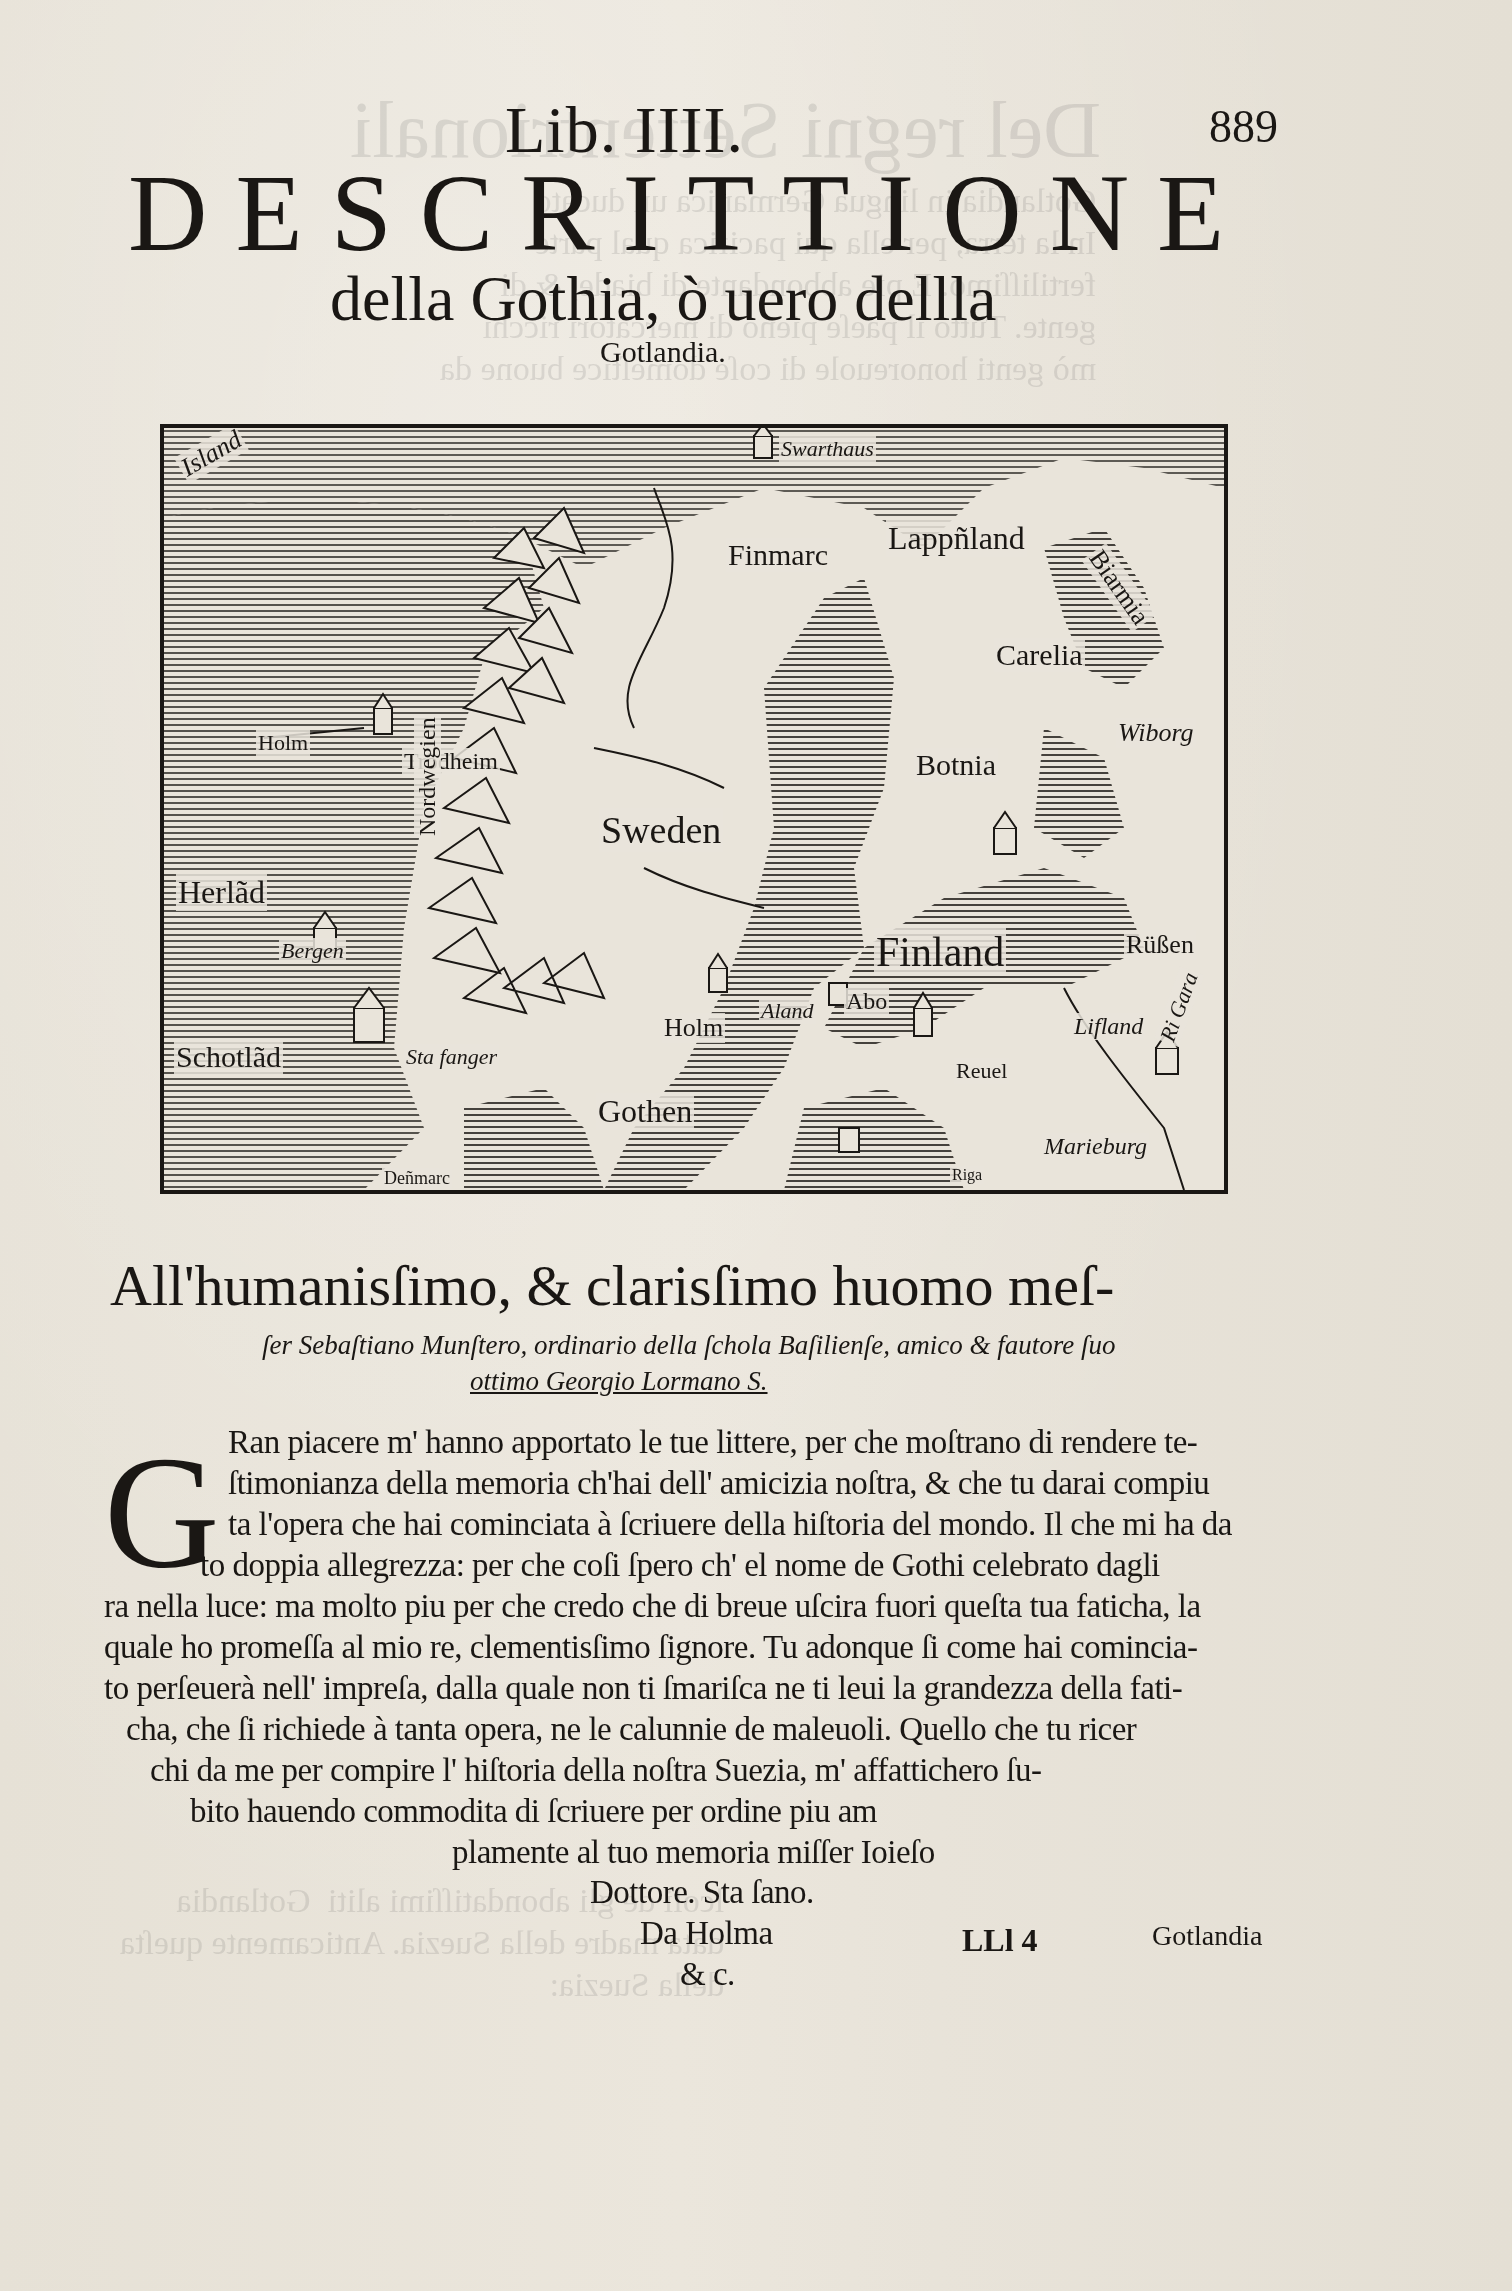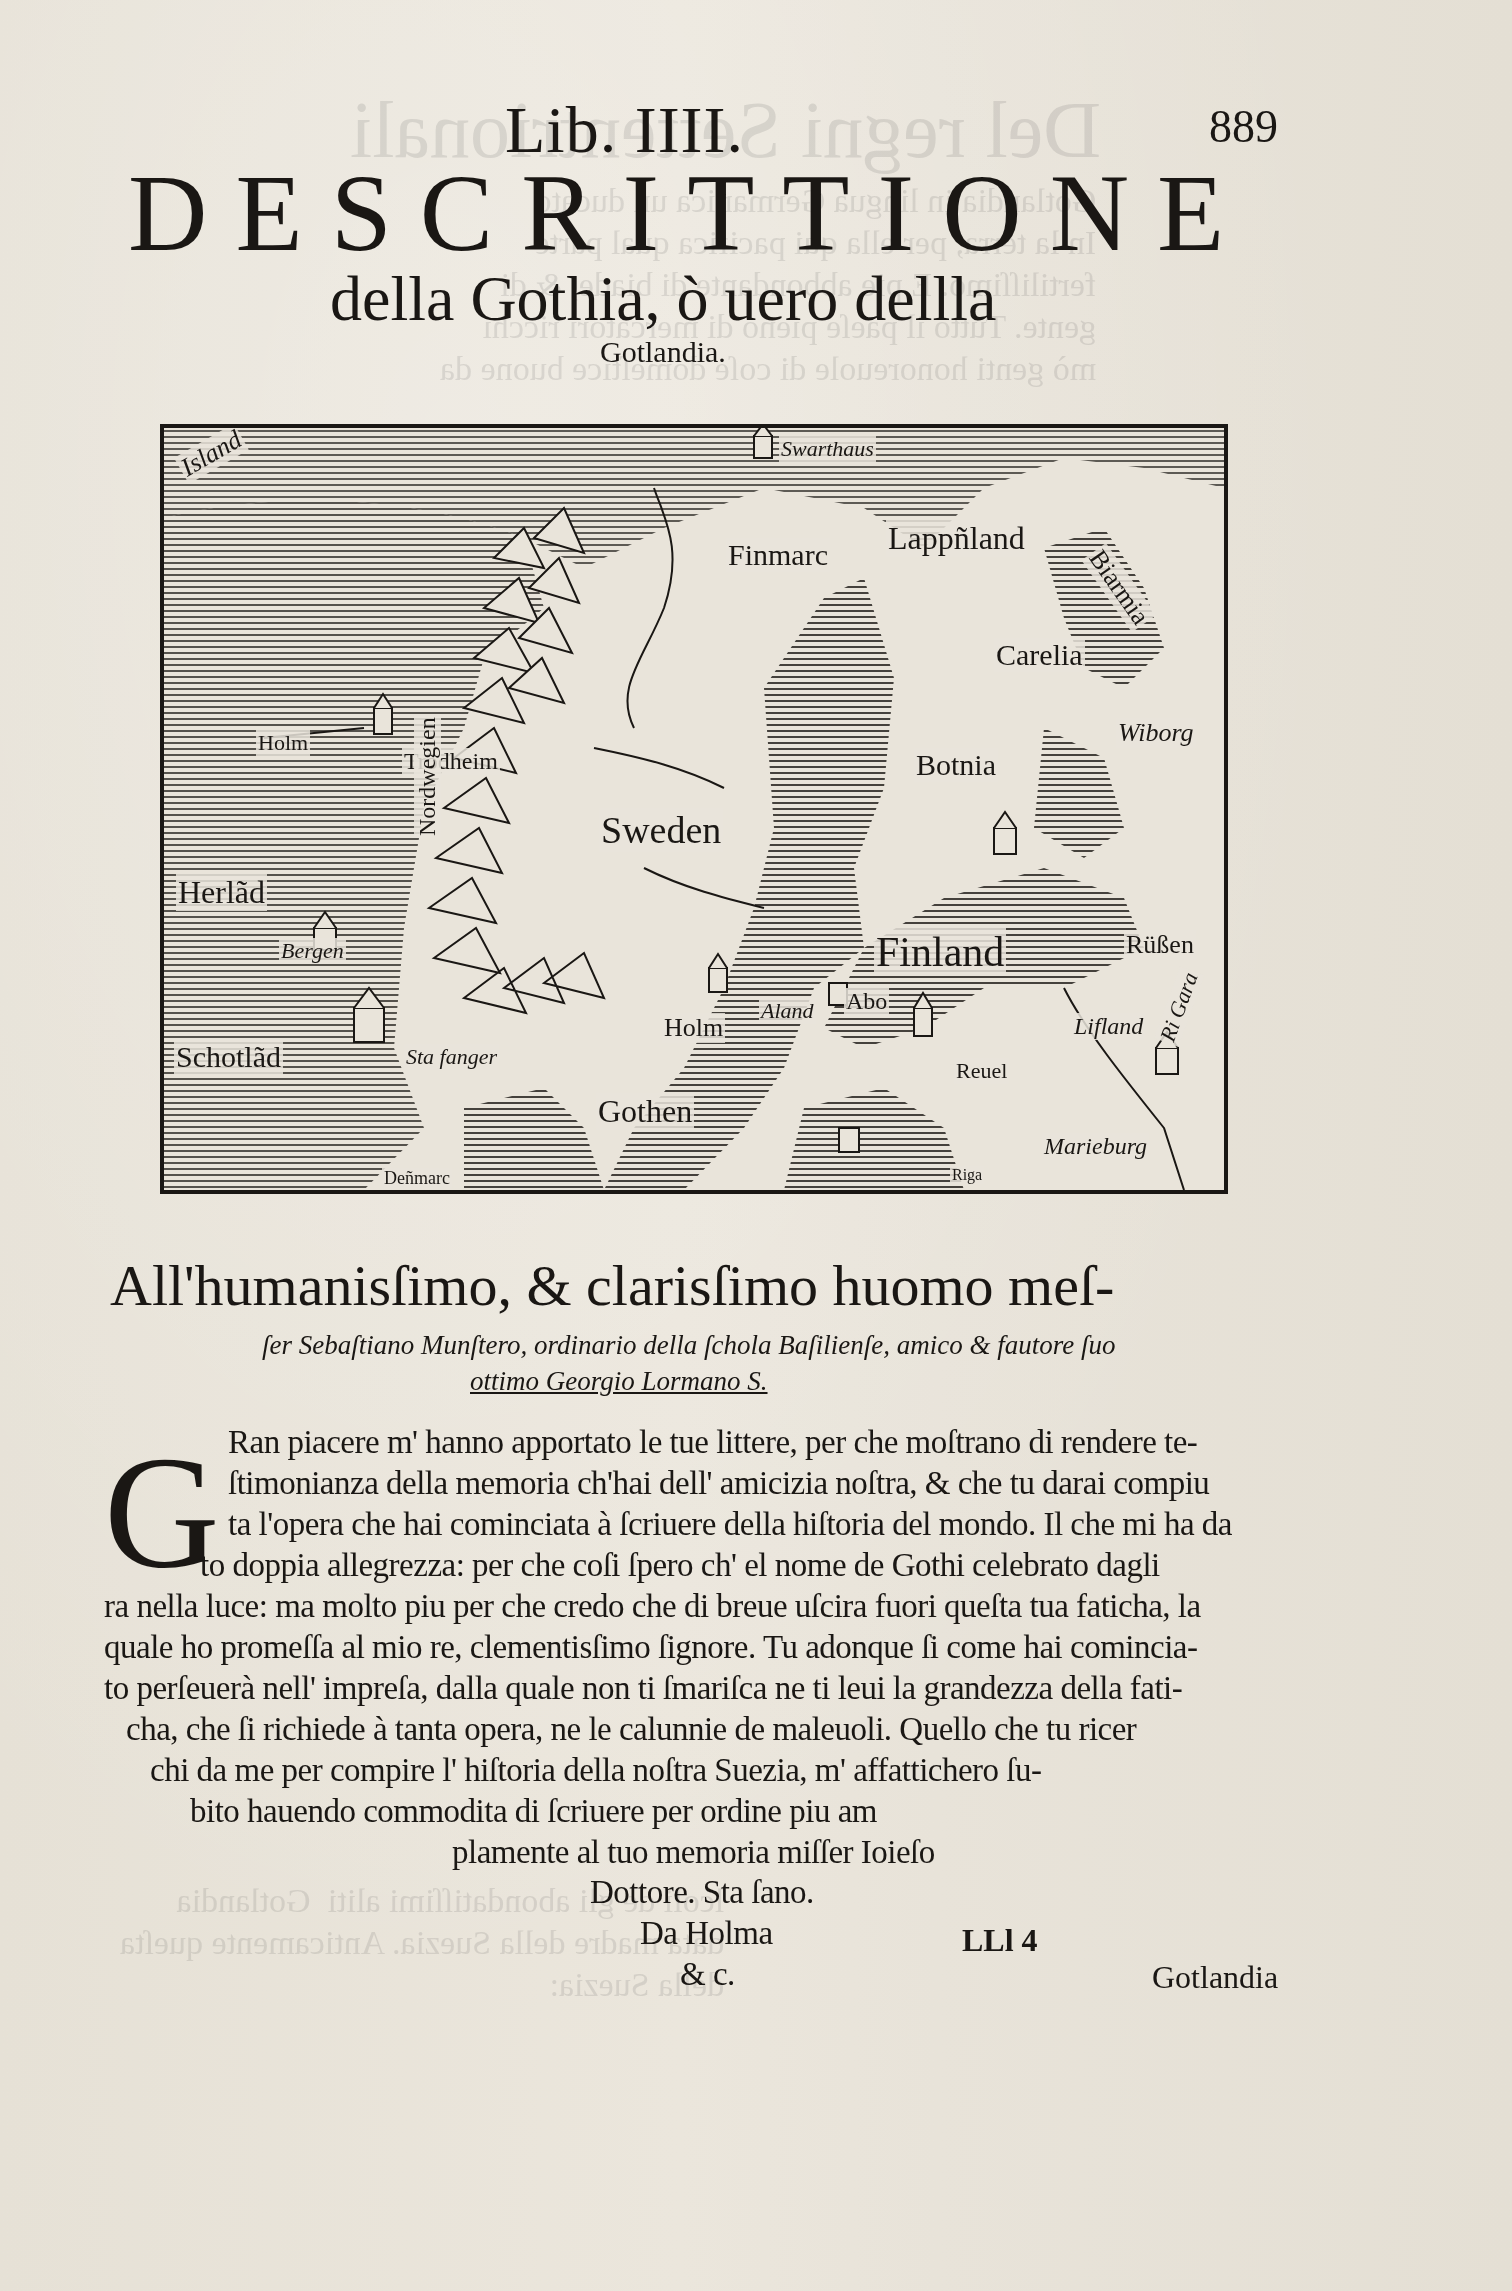--- a/index.html
+++ b/index.html
@@ -32,21 +32,21 @@
   }
   .map svg { position: absolute; left: 0; top: 0; }
   .map-label { position: absolute; font-family: "Liberation Serif", serif; color: #1a1714; white-space: nowrap; }
 
   .dedication { position: absolute; left: 110px; top: 1252px; font-size: 58px; white-space: nowrap; }
   .dedication-sub { position: absolute; font-style: italic; font-size: 27px; white-space: nowrap; }
 
   .drop-cap { position: absolute; left: 104px; top: 1432px; font-size: 160px; line-height: 1; font-family: "Liberation Serif", serif; }
   .body-line { position: absolute; font-size: 33px; white-space: nowrap; letter-spacing: -0.5px; }
   .footer-sig { position: absolute; left: 962px; top: 1922px; font-size: 32px; font-weight: bold; }
-  .footer-word { position: absolute; left: 1152px; top: 1920px; font-size: 32px; margin-top: 39px; }
+  .footer-word { position: absolute; left: 1152px; top: 1920px; font-size: 28px; }
 </style>
 </head>
 <body>
 
 <div class="paper"></div>
 
 <div class="ghost" style="left:350px;top:85px;font-size:80px;">Del regni Settentrionali</div>
 <div class="ghost" style="left:440px;top:180px;font-size:34px;line-height:42px;">Gotlandia in lingua Germanica un ducato
 In la terra, per ella qui pacifica qual parte
 fertiliſſimo. E pie abbondante di biade, &amp; di

